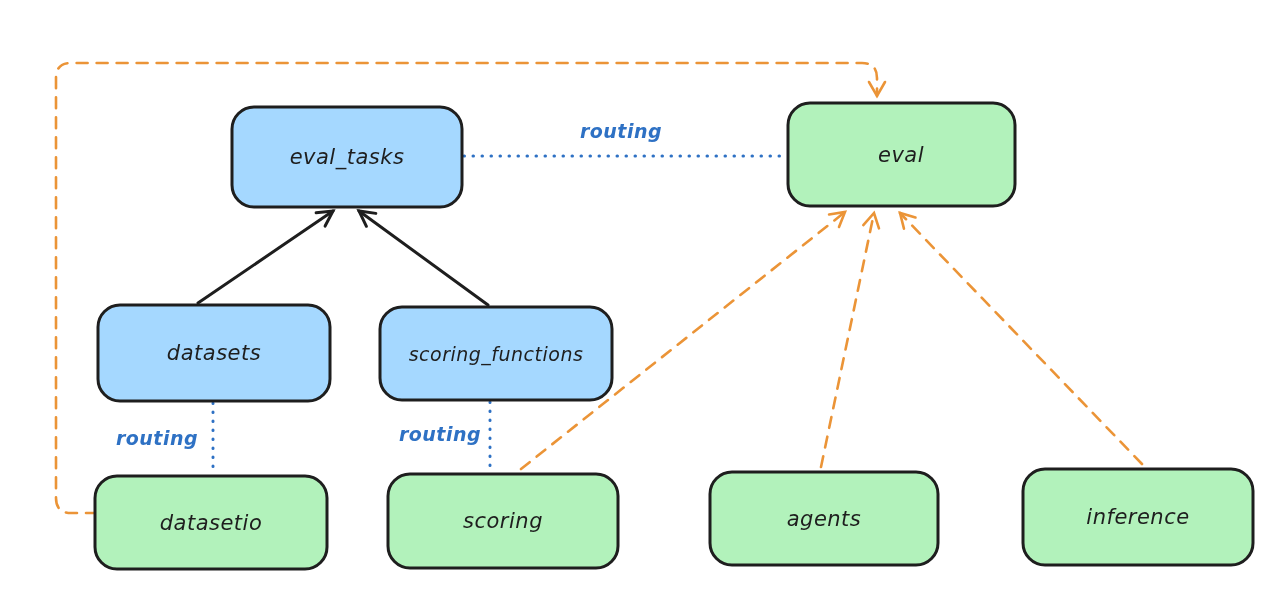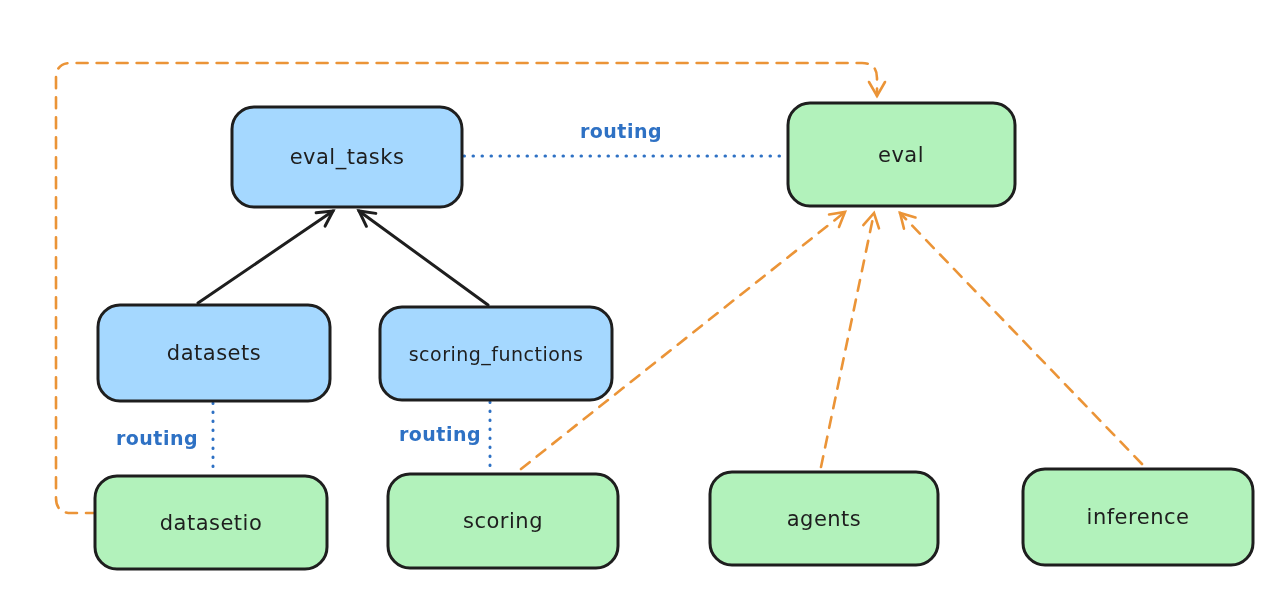--- a/index.html
+++ b/index.html
@@ -9,20 +9,21 @@
     width: 1280px;
     height: 596px;
     overflow: hidden;
     font-family: "DejaVu Sans", "Liberation Sans", sans-serif;
   }
   .canvas {
     position: relative;
     width: 1280px;
     height: 596px;
     background: #ffffff;
+    font-style: italic;
   }
   svg { display: block; }
   .node-box {
     stroke-width: 3;
     fill-opacity: 1;
   }
   .node-label {
     font-family: "DejaVu Sans", "Liberation Sans", sans-serif;
     font-size: 21px;
     fill: #1e1e1e;

